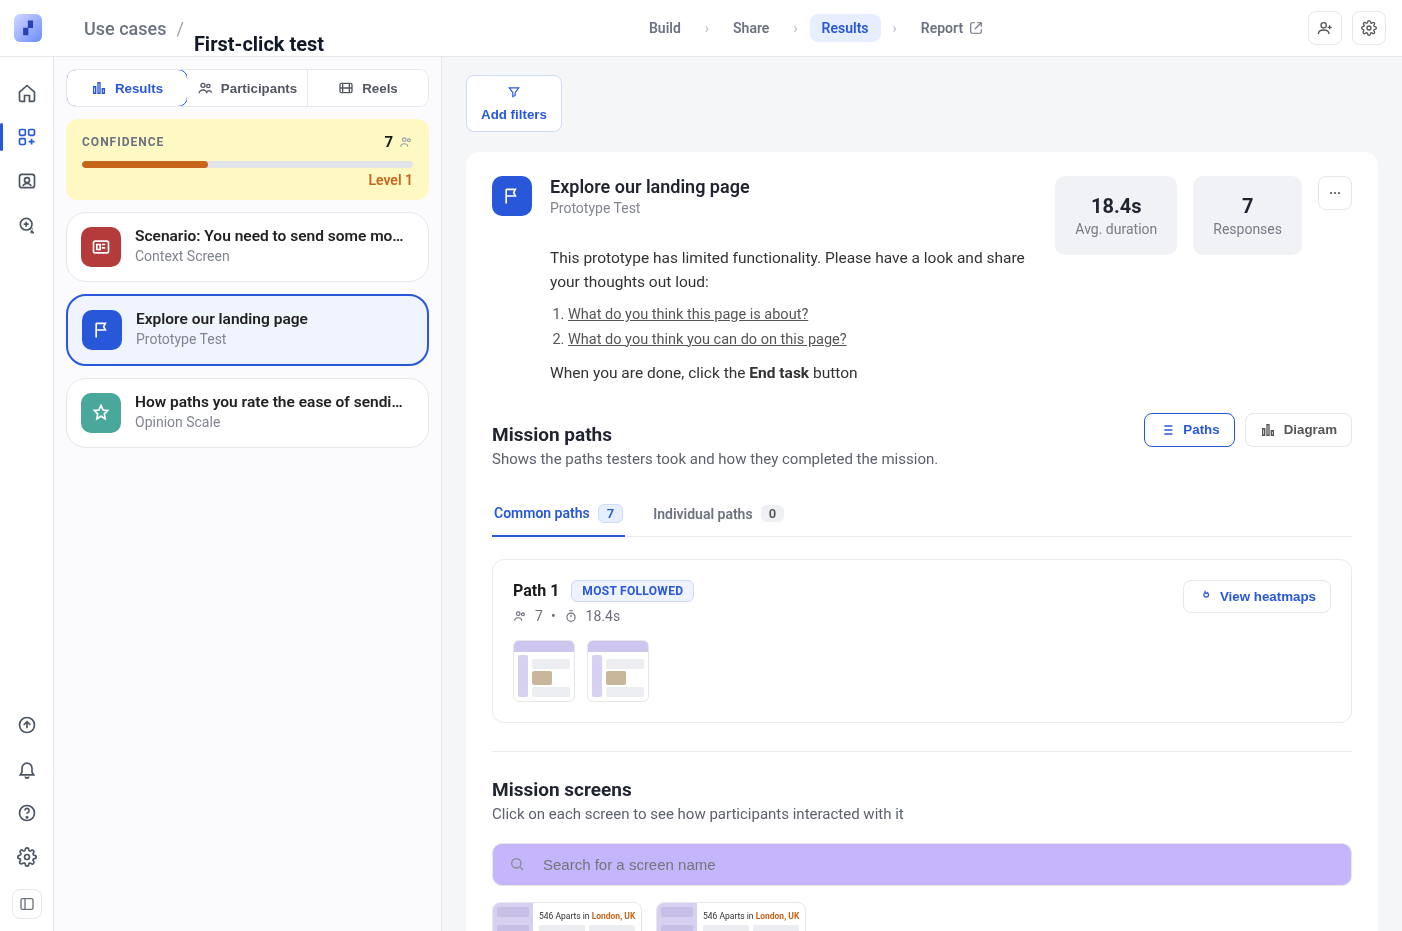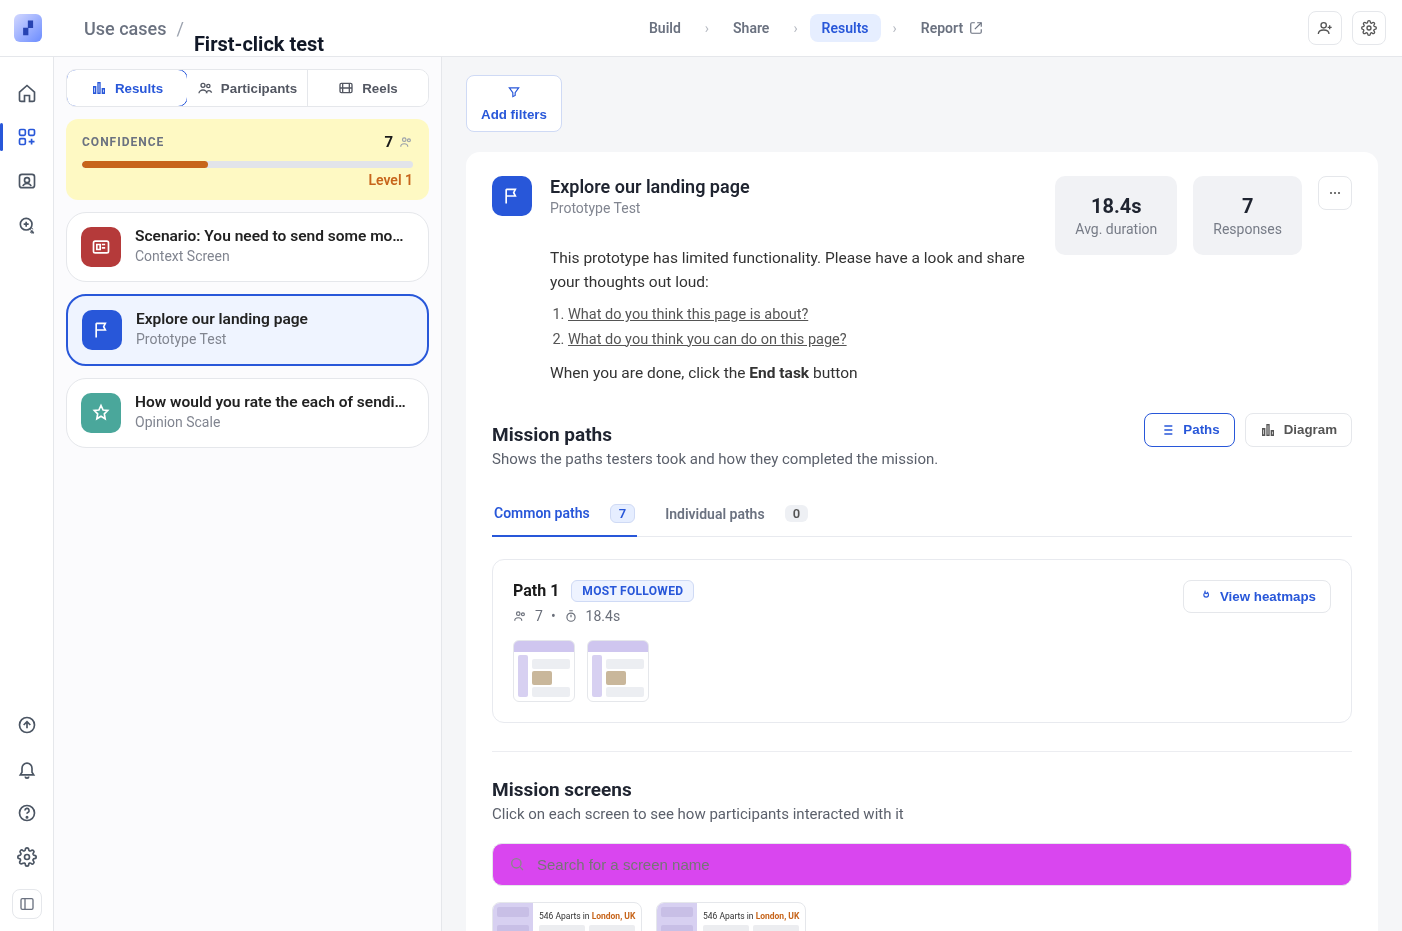--- a/index.html
+++ b/index.html
@@ -104,21 +104,21 @@
 
   .sec-title{font-size:19px;font-weight:700;margin-top:26px;color:#1f2430;}
   .sec-sub{color:#5c616c;margin-top:4px;font-size:15px;}
   .sec-title-row{display:flex;justify-content:space-between;align-items:flex-start;margin-top:28px;}
   .toggle-group{display:flex;gap:10px;}
   .tg{border:1px solid #e5e7eb;border-radius:8px;padding:8px 14px;background:#fff;display:flex;align-items:center;gap:8px;font-weight:600;color:#555;cursor:pointer;}
   .tg.active{border:1.6px solid #2857d9;color:#2857d9;}
   .tg svg{width:16px;height:16px;}
 
   .tabs{display:flex;gap:26px;border-bottom:1px solid #e8eaef;margin-top:24px;}
-  .tab{padding:12px 2px;font-weight:600;color:#6b7280;cursor:pointer;display:flex;align-items:center;gap:20px;}
+  .tab{padding:12px 2px;font-weight:600;color:#6b7280;cursor:pointer;display:flex;align-items:center;gap:8px;}
   .tab.active{color:#2857d9;border-bottom:2px solid #2857d9;margin-bottom:-1px;}
   .badge{background:#eef0f4;border-radius:6px;padding:1px 8px;color:#555;font-size:13px;font-weight:600;}
   .tab.active .badge{background:#e6eeff;color:#2857d9;border:1px solid #cfdaf5;}
 
   .pathcard{border:1px solid #e8eaef;border-radius:12px;padding:20px;margin-top:22px;}
   .path-head{display:flex;justify-content:space-between;align-items:flex-start;}
   .path-title-row{display:flex;align-items:center;gap:12px;}
   .path-title{font-weight:700;font-size:16px;}
   .pill{border:1px solid #cfdaf5;color:#2857d9;background:#eef3ff;border-radius:6px;padding:3px 10px;font-size:12px;font-weight:700;letter-spacing:.3px;}
   .path-meta{display:flex;align-items:center;gap:8px;color:#6a6f7a;margin-top:6px;font-size:14px;}
@@ -134,21 +134,21 @@
   .thumb .pic{position:absolute;left:18px;top:30px;width:20px;height:14px;background:#c9b79b;border-radius:2px;}
 
   .thumb-lg{width:150px;height:80px;border-radius:8px;border:1px solid #e5e7eb;background:#fff;position:relative;overflow:hidden;cursor:pointer;flex:none;}
   .thumb-lg .sideband{position:absolute;left:0;top:0;bottom:0;width:40px;background:#d7d0f1;display:flex;flex-direction:column;}
   .thumb-lg .sideband .s{height:10px;margin:4px;background:#c8bfe6;border-radius:2px;}
   .thumb-lg .maintext{position:absolute;left:46px;top:8px;font-size:8.5px;color:#333;white-space:nowrap;}
   .thumb-lg .maintext b{color:#c7651b;}
   .thumb-lg .mini{position:absolute;left:46px;top:22px;right:6px;bottom:6px;display:grid;grid-template-columns:1fr 1fr;gap:4px;}
   .thumb-lg .mini .c{background:#ecedf0;border-radius:2px;}
 
-  .searchwrap{border:1px solid #e5e7eb;border-radius:10px;padding:12px 16px;display:flex;align-items:center;gap:12px;color:#888;margin-top:20px;background:#d946ef;}
+  .searchwrap{border:1px solid #e5e7eb;border-radius:10px;padding:12px 16px;display:flex;align-items:center;gap:18px;color:#888;margin-top:20px;background:#c4b5fd;}
   .searchwrap input{border:none;outline:none;flex:1;font-size:15px;background:transparent;color:#333;}
   .screensrow{display:flex;gap:14px;margin-top:16px;}
 
   .divider { border:none; border-top:1px solid #ecedf1; margin:28px 0 4px; }
 
   ::-webkit-scrollbar{width:10px;}
   ::-webkit-scrollbar-thumb{background:#d9dbe0;border-radius:10px;}
 </style>
 </head>
 <body>
@@ -335,21 +335,21 @@
         </div>
       </div>
 
       <div class="block">
         <div class="bicon teal">
           <svg viewBox="0 0 24 24" fill="none" stroke="currentColor" stroke-width="2">
               <path d="M12 3l2.5 5.5L20 9l-4 4 1 6-5-3-5 3 1-6-4-4 5.5-.5z"></path>
             </svg>
         </div>
         <div class="btextwrap">
-          <div class="btitle">How would you rate the each of sendi…</div>
+          <div class="btitle">How paths you rate the ease of sendi…</div>
           <div class="bsub">Opinion Scale</div>
         </div>
       </div>
     </div>
 
     <div class="main">
       <div class="main-inner">
 
         <button class="addfilter">
           <svg viewBox="0 0 24 24" fill="none" stroke="currentColor" stroke-width="2">

